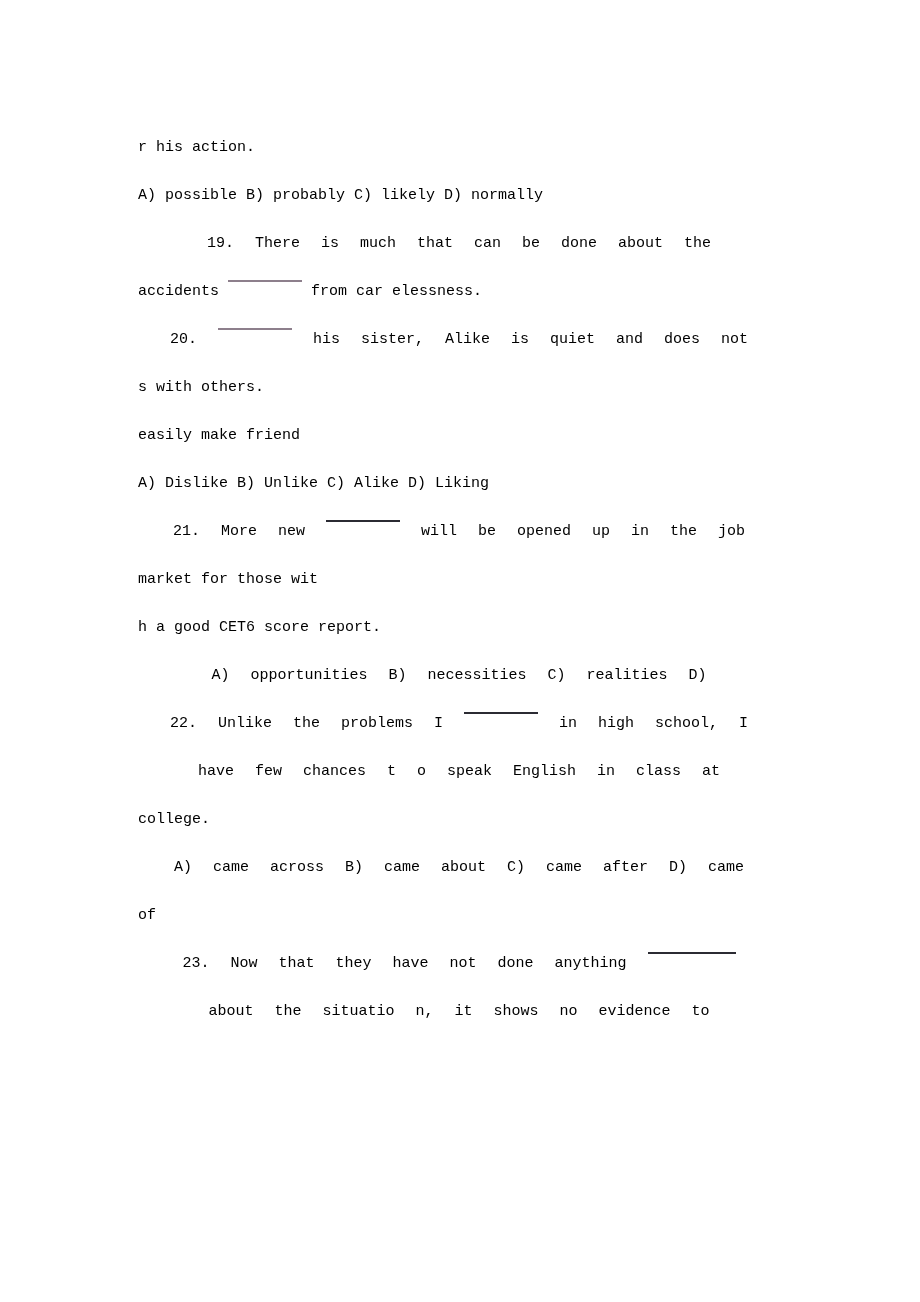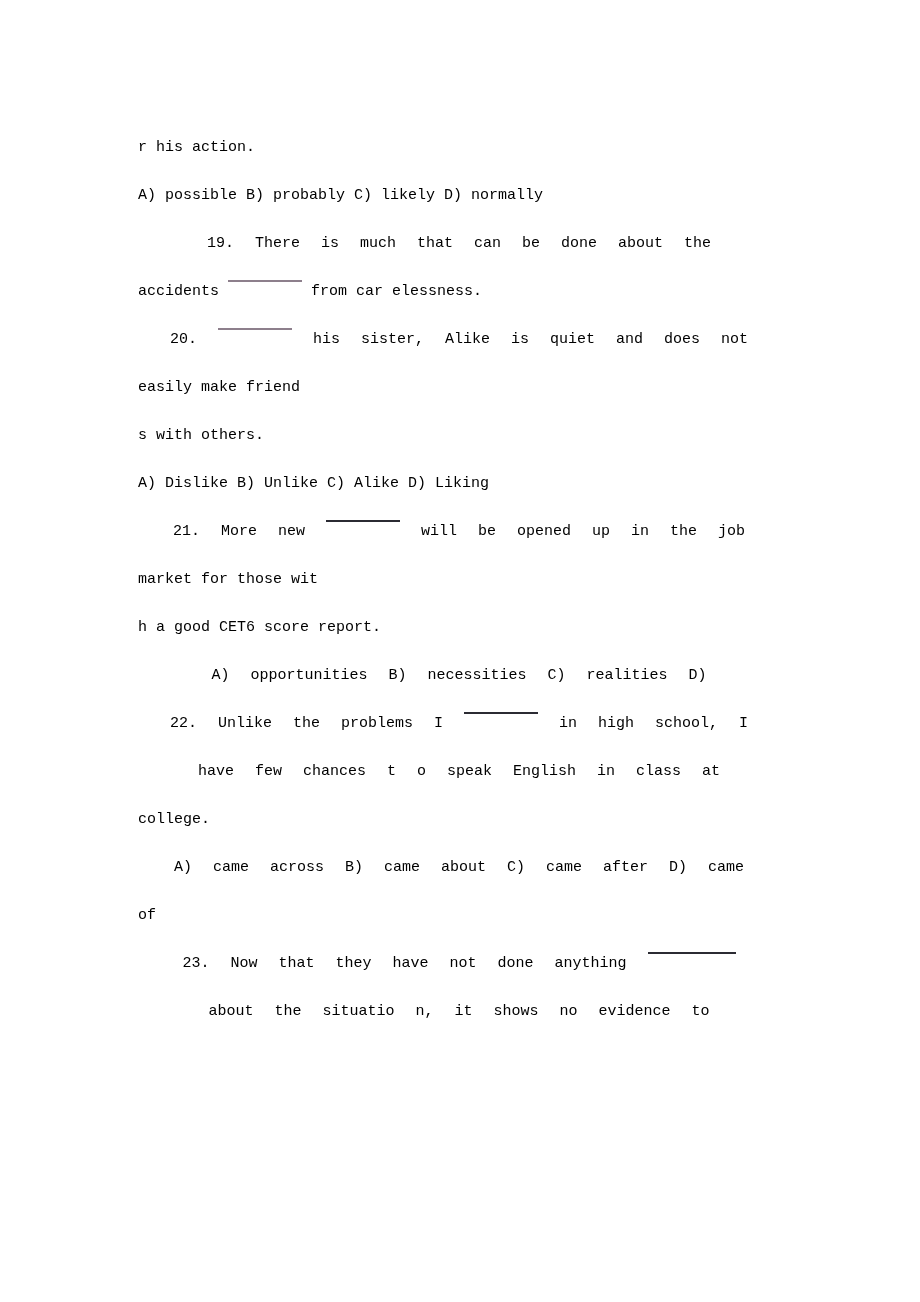--- a/index.html
+++ b/index.html
@@ -90,22 +90,22 @@
       <span class="w"><span class="blank faint" style="width: 74px;"></span></span>
       <span class="w">his</span>
       <span class="w">sister,</span>
       <span class="w">Alike</span>
       <span class="w">is</span>
       <span class="w">quiet</span>
       <span class="w">and</span>
       <span class="w">does</span>
       <span class="w">not</span>
     </div>
+    <div class="line flush" id="l8"><span>s with others.</span></div>
     <div class="line flush" id="l7"><span>easily make friend</span></div>
-    <div class="line flush" id="l8"><span>s with others.</span></div>
     <div class="line flush" id="l9"><span>A) Dislike B) Unlike C) Alike D) Liking</span></div>
     <div class="line just" id="l10">
       <span class="w">21.</span>
       <span class="w">More</span>
       <span class="w">new</span>
       <span class="w"><span class="blank dark" style="width: 74px;"></span></span>
       <span class="w">will</span>
       <span class="w">be</span>
       <span class="w">opened</span>
       <span class="w">up</span>

